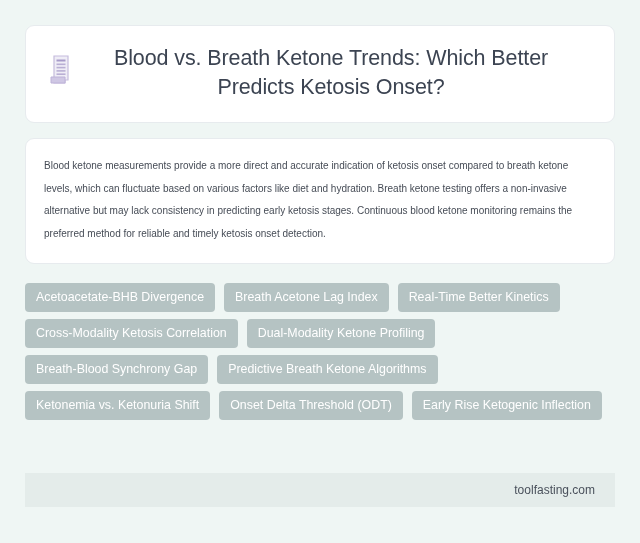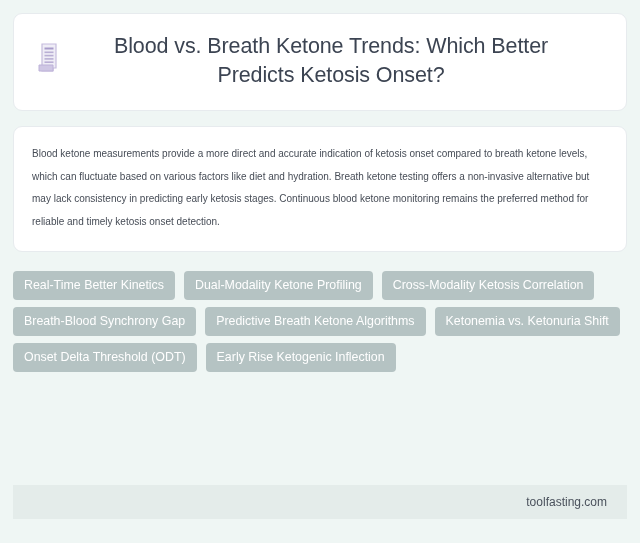--- a/index.html
+++ b/index.html
@@ -11,21 +11,21 @@
     width: 640px;
     height: 543px;
     background: #eff6f4;
     font-family: "Liberation Sans", sans-serif;
     overflow: hidden;
   }
   .page {
     width: 640px;
     height: 543px;
     box-sizing: border-box;
-    padding: 13px;
+    padding: 25px;
     display: flex;
     flex-direction: column;
   }
   
   .card {
     background: #ffffff;
     border: 1px solid #e7ebee;
     border-radius: 9px;
     box-sizing: border-box;
   }
@@ -128,23 +128,25 @@
     </span>
     <h1 class="title-text">Blood vs. Breath Ketone Trends: Which Better Predicts Ketosis Onset?</h1>
   </div>
 
   <div class="card body-card">
     <p class="body-text">Blood ketone measurements provide a more direct and accurate indication of ketosis onset compared to breath ketone levels, which can fluctuate based on various factors like diet and hydration. Breath ketone testing offers a non-invasive alternative but may lack consistency in predicting early ketosis stages. Continuous blood ketone monitoring remains the preferred method for reliable and timely ketosis onset detection.</p>
   </div>
 
 
   <div class="tag-list">
+    <span class="tag">Acetoacetate-BHB Divergence</span>
+    <span class="tag">Breath Acetone Lag Index</span>
     <span class="tag">Real-Time Better Kinetics</span>
+    <span class="tag">Cross-Modality Ketosis Correlation</span>
     <span class="tag">Dual-Modality Ketone Profiling</span>
-    <span class="tag">Cross-Modality Ketosis Correlation</span>
     <span class="tag">Breath-Blood Synchrony Gap</span>
     <span class="tag">Predictive Breath Ketone Algorithms</span>
     <span class="tag">Ketonemia vs. Ketonuria Shift</span>
     <span class="tag">Onset Delta Threshold (ODT)</span>
     <span class="tag">Early Rise Ketogenic Inflection</span>
   </div>
 
   <div class="footer-spacer"></div>
 
   <div class="footer-bar">

